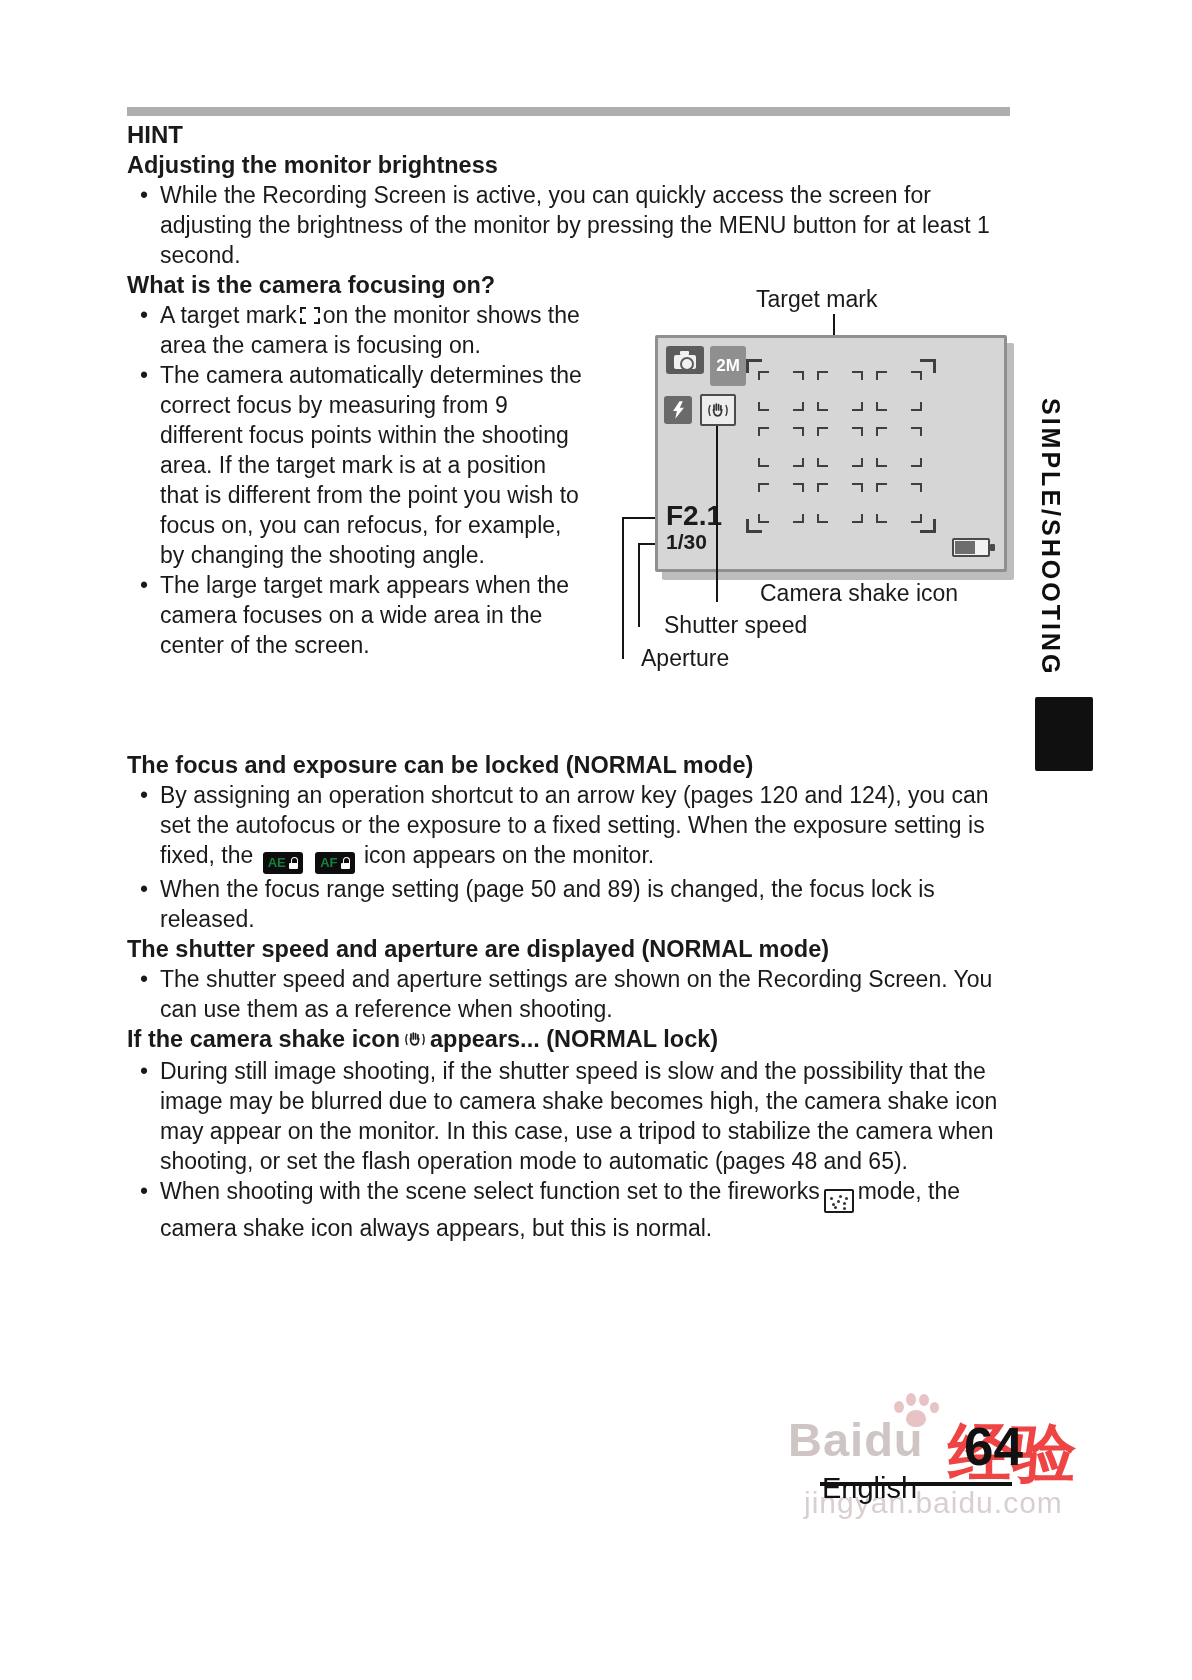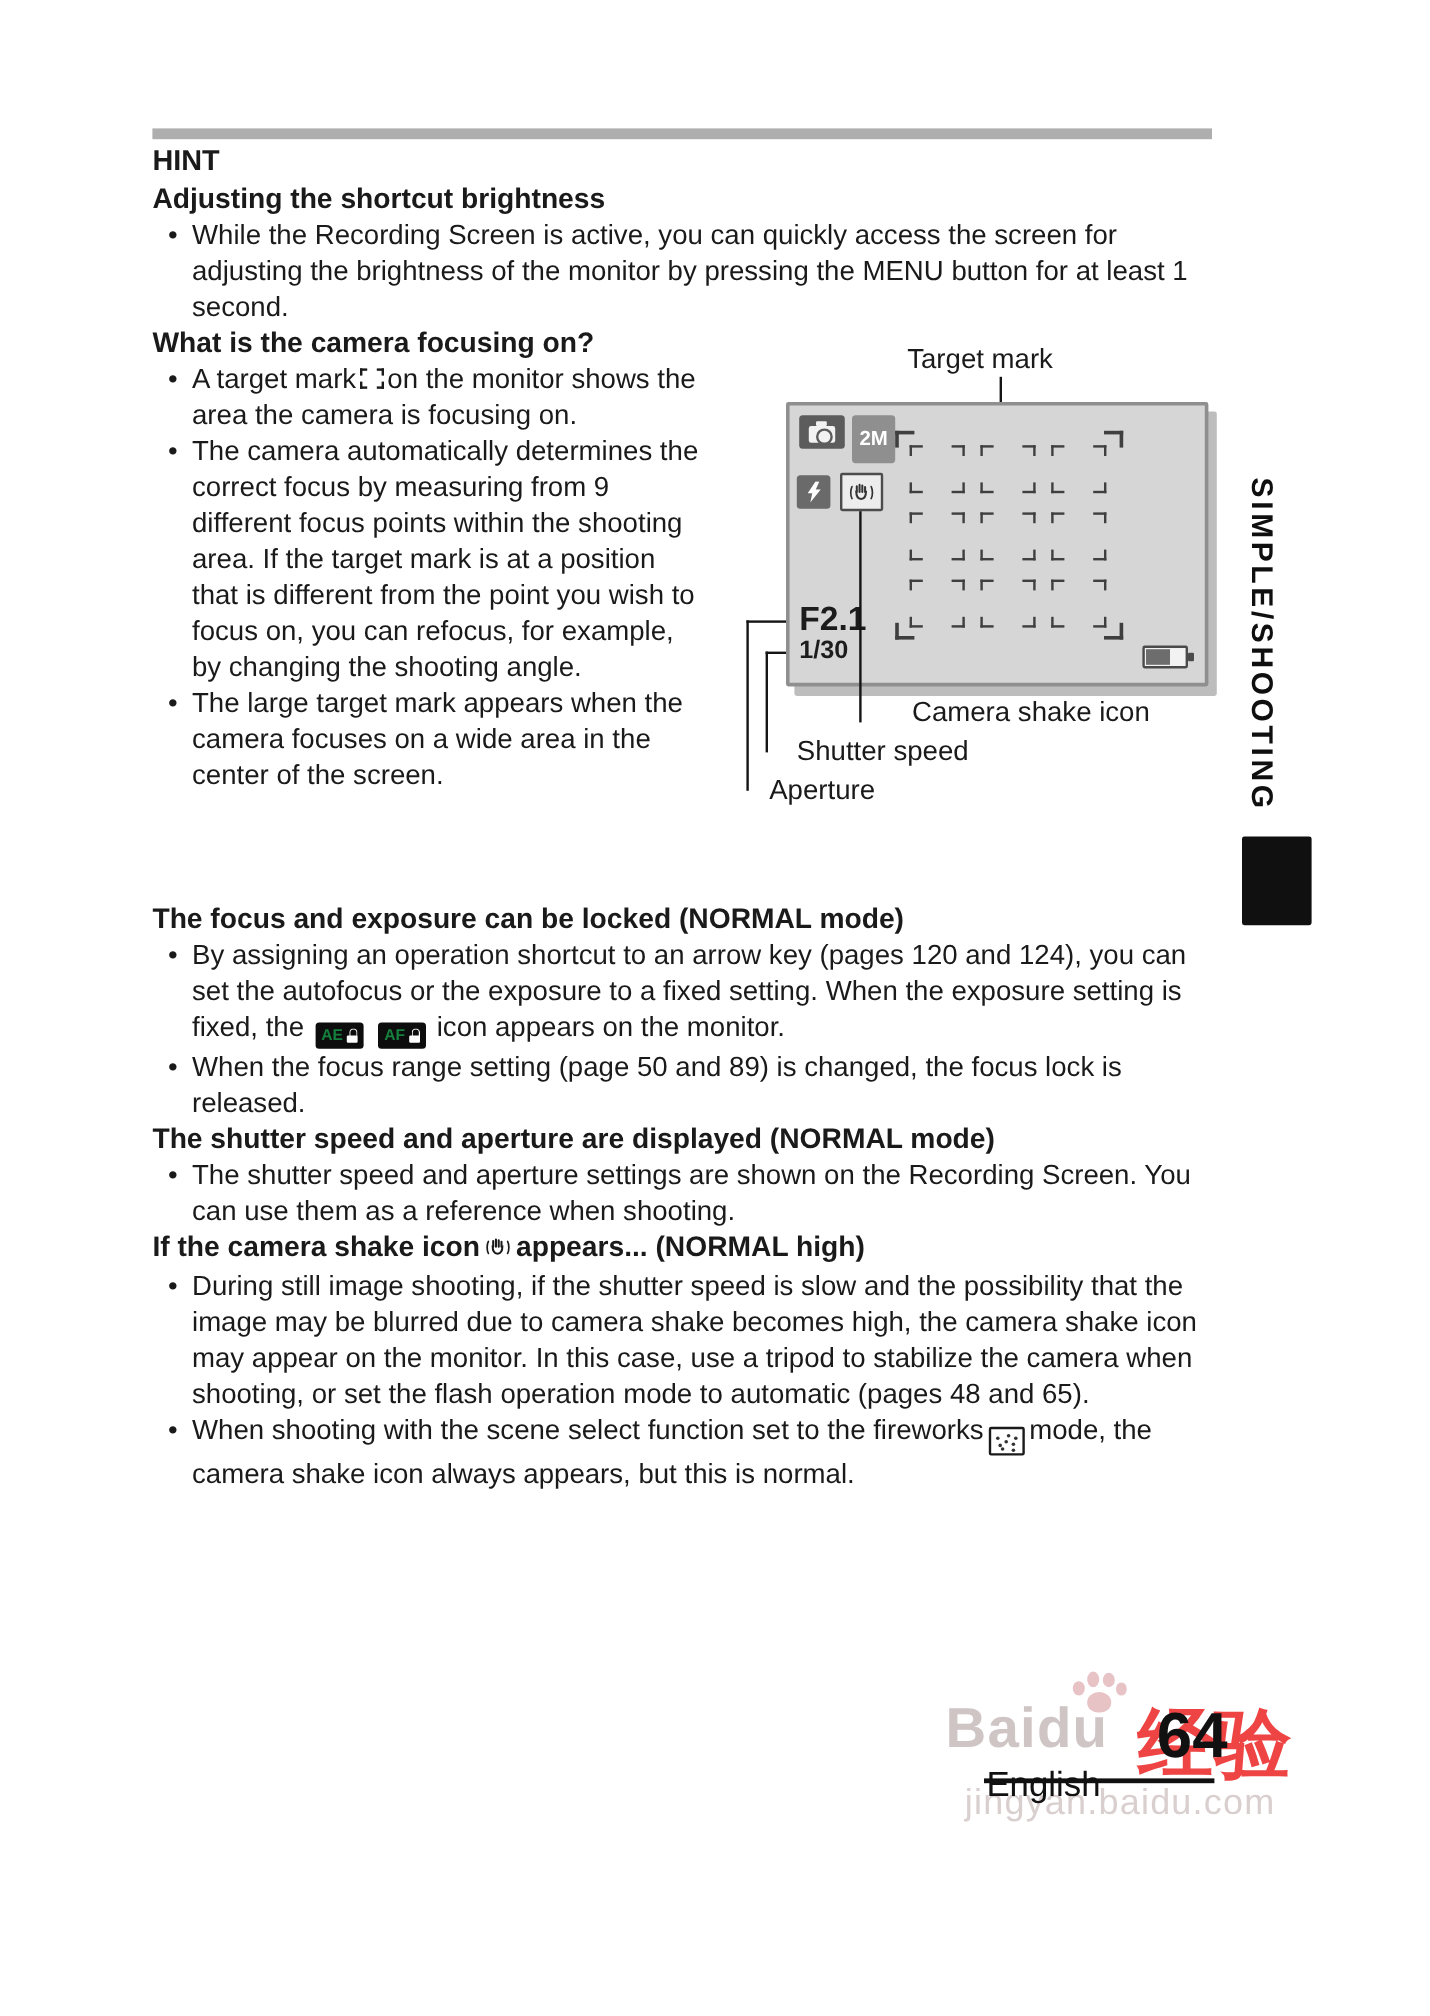--- a/index.html
+++ b/index.html
@@ -96,21 +96,21 @@
 </head>
 <body>
 
 <div class="page">
 
   <div class="topbar"></div>
 
   <div class="flow">
     <div class="hint">HINT</div>
 
-    <h3 class="sec">Adjusting the shortcut brightness</h3>
+    <h3 class="sec">Adjusting the monitor brightness</h3>
     <div class="bullet">While the Recording Screen is active, you can quickly access the screen for adjusting the brightness of the monitor by pressing the MENU button for at least 1 second.</div>
 
     <h3 class="sec">What is the camera focusing on?</h3>
     <div class="focus-col">
       <div class="bullet">
         <span>A target mark</span><span class="tm-inline corners"><i class="tl"></i><i class="tr"></i><i class="bl"></i><i class="br"></i></span><span>on the monitor shows the area the camera is focusing on.</span>
       </div>
       <div class="bullet">The camera automatically determines the correct focus by measuring from 9 different focus points within the shooting area. If the target mark is at a position that is different from the point you wish to focus on, you can refocus, for example, by changing the shooting angle.</div>
       <div class="bullet">The large target mark appears when the camera focuses on a wide area in the center of the screen.</div>
     </div>
@@ -131,21 +131,21 @@
     <div class="bullet">When the focus range setting (page 50  and 89) is changed, the focus lock is released.</div>
 
     <h3 class="sec">The shutter speed and aperture are displayed (NORMAL mode)</h3>
     <div class="bullet">The shutter speed and aperture settings are shown on the Recording Screen. You can use them as a reference when shooting.</div>
 
     <h3 class="sec">
       <span>If the camera shake icon</span><span class="hand-inline"><svg width="22" height="19" viewBox="0 0 22 19">
             <path d="M7 9 V4.2 M9.3 9 V3 M11.6 9 V3.6 M13.9 9 V4.8" stroke="#1a1a1a" stroke-width="1.7" fill="none" stroke-linecap="round"></path>
             <path d="M6.5 8 c0 4.2 1.4 6.8 4.1 6.8 s4.1-2.6 4.1-6.8" stroke="#1a1a1a" stroke-width="1.7" fill="none"></path>
             <path d="M3 4.5 c-1.4 2.6-1.4 7.4 0 10 M19 4.5 c1.4 2.6 1.4 7.4 0 10" stroke="#1a1a1a" stroke-width="1.4" fill="none" stroke-linecap="round"></path>
-          </svg></span><span>appears... (NORMAL high)</span>
+          </svg></span><span>appears... (NORMAL lock)</span>
     </h3>
     <div class="bullet">During still image shooting, if the shutter speed is slow and the possibility that the image may be blurred due to camera shake becomes high, the camera shake icon may appear on the monitor. In this case, use a tripod to stabilize the camera when shooting, or set the flash operation mode to automatic (pages 48 and 65).</div>
     <div class="bullet">
       <span>When shooting with the scene select function set to the fireworks</span><span class="fw-box">
           <span class="fw-dots"></span>
         </span><span>mode, the camera shake icon always appears, but this is normal.</span>
     </div>
   </div>
 
   <div class="layer">

